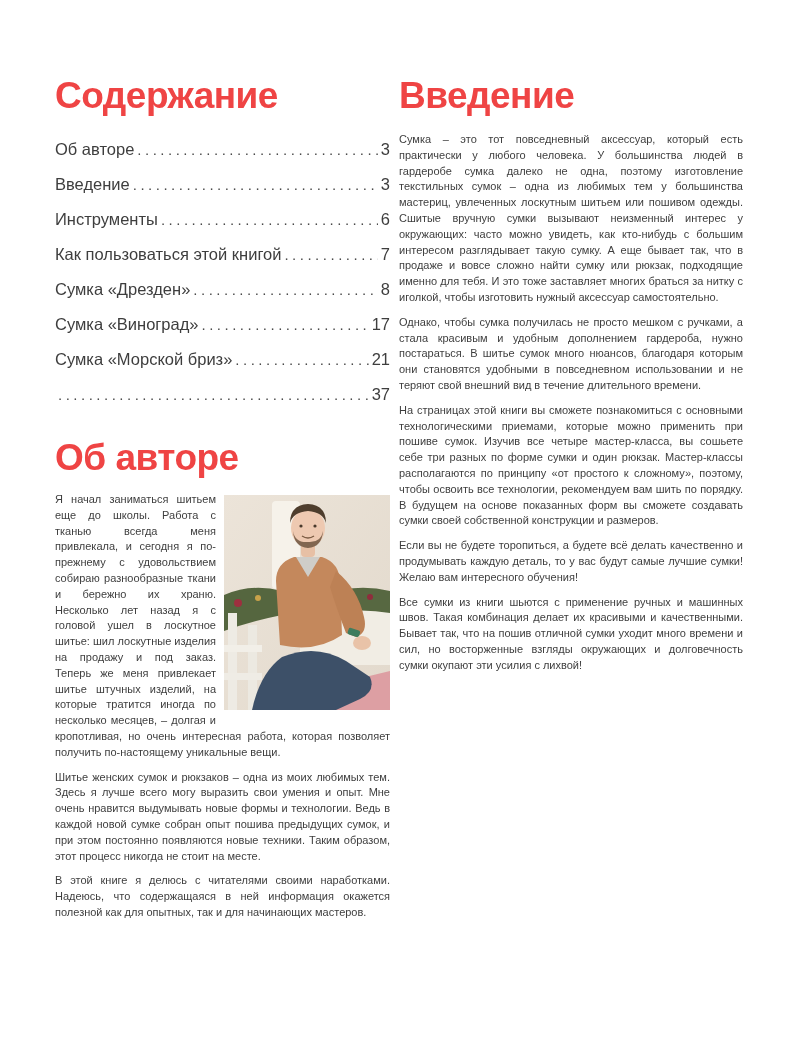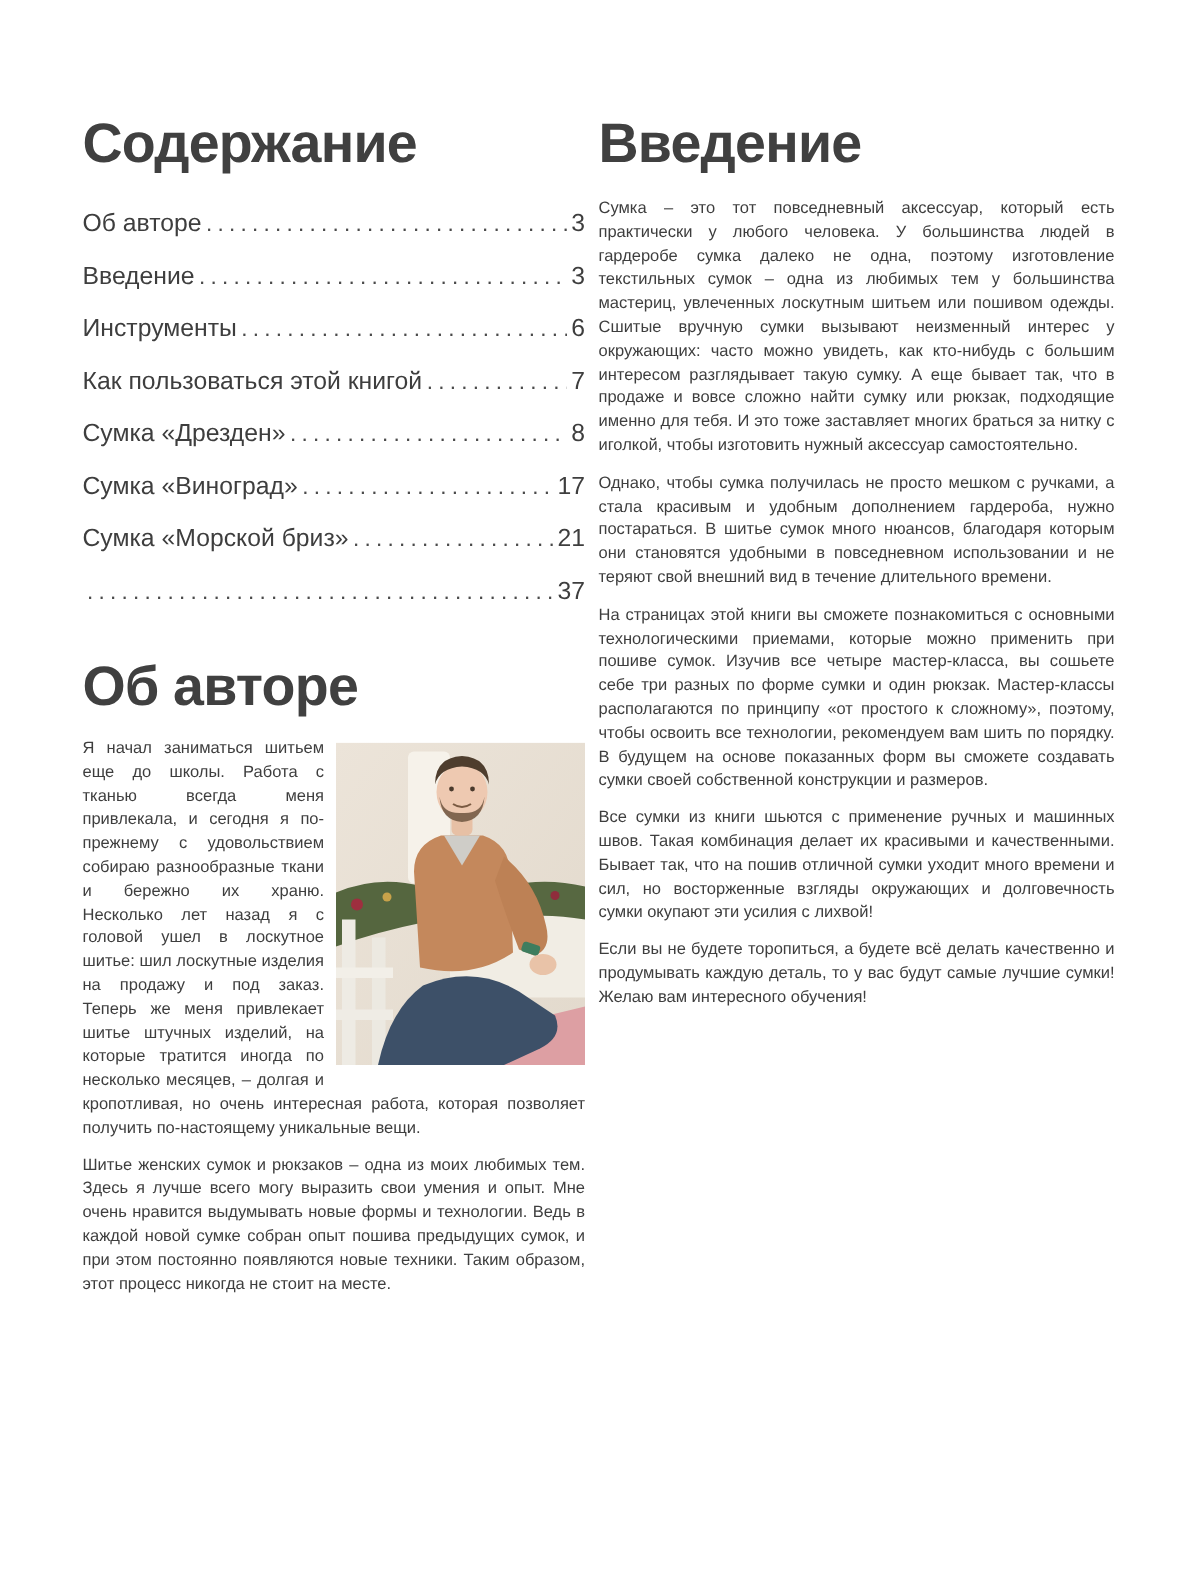--- a/index.html
+++ b/index.html
@@ -13,21 +13,21 @@
   }
   .page { display:flex; padding:74px 50px 0 55px; gap:9px; }
   .col-left  { width:335px; flex:none; }
   .col-right { width:344px; flex:none; }
 
   h1.section-heading {
     font-weight:bold;
     font-size:37px;
     line-height:44px;
     letter-spacing:-0.5px;
-    color:#404040;
+    color:#ef4444;
     margin-bottom:14px;
   }
   h1.about-heading { margin-top:24px; margin-bottom:12px; }
 
   .toc-item {
     display:flex;
     align-items:baseline;
     font-size:16.5px;
     line-height:34px;
     color:#3e3e3e;
@@ -175,33 +175,34 @@
 
           <path d="M78,41 Q84,45 90,41" stroke="#7a5a42" stroke-width="1.4" fill="none"></path>
         </svg>
       </div>
       <div class="paras">
 
           <p class="body-para">Я начал заниматься шитьем еще до школы. Работа с тканью всегда меня привлекала, и сегодня я по-прежнему с удовольствием собираю разнообразные ткани и бережно их храню. Несколько лет назад я с головой ушел в лоскутное шитье: шил лоскутные изделия на продажу и под заказ. Теперь же меня привлекает шитье штучных изделий, на которые тратится иногда по несколько месяцев, – долгая и кропотливая, но очень интересная работа, которая позволяет получить по-настоящему уникальные вещи.</p>
 
           <p class="body-para">Шитье женских сумок и рюкзаков – одна из моих любимых тем. Здесь я лучше всего могу выразить свои умения и опыт. Мне очень нравится выдумывать новые формы и технологии. Ведь в каждой новой сумке собран опыт пошива предыдущих сумок, и при этом постоянно появляются новые техники. Таким образом, этот процесс никогда не стоит на месте.</p>
 
+          <p class="body-para">В этой книге я делюсь с читателями своими наработками. Надеюсь, что содержащаяся в ней информация окажется полезной как для опытных, так и для начинающих мастеров.</p>
         </div>
     </div>
   </div>
 
   <div class="col-right">
     <h1 class="section-heading">Введение</h1>
     <div class="paras">
 
         <p class="body-para">Сумка – это тот повседневный аксессуар, который есть практически у любого человека. У большинства людей в гардеробе сумка далеко не одна, поэтому изготовление текстильных сумок – одна из любимых тем у большинства мастериц, увлеченных лоскутным шитьем или пошивом одежды. Сшитые вручную сумки вызывают неизменный интерес у окружающих: часто можно увидеть, как кто-нибудь с большим интересом разглядывает такую сумку. А еще бывает так, что в продаже и вовсе сложно найти сумку или рюкзак, подходящие именно для тебя. И это тоже заставляет многих браться за нитку с иголкой, чтобы изготовить нужный аксессуар самостоятельно.</p>
 
         <p class="body-para">Однако, чтобы сумка получилась не просто мешком с ручками, а стала красивым и удобным дополнением гардероба, нужно постараться. В шитье сумок много нюансов, благодаря которым они становятся удобными в повседневном использовании и не теряют свой внешний вид в течение длительного времени.</p>
 
         <p class="body-para">На страницах этой книги вы сможете познакомиться с основными технологическими приемами, которые можно применить при пошиве сумок. Изучив все четыре мастер-класса, вы сошьете себе три разных по форме сумки и один рюкзак. Мастер-классы располагаются по принципу «от простого к сложному», поэтому, чтобы освоить все технологии, рекомендуем вам шить по порядку. В будущем на основе показанных форм вы сможете создавать сумки своей собственной конструкции и размеров.</p>
 
+        <p class="body-para">Если вы не будете торопиться, а будете всё делать качественно и продумывать каждую деталь, то у вас будут самые лучшие сумки! Желаю вам интересного обучения!</p>
+
         <p class="body-para">Все сумки из книги шьются с применение ручных и машинных швов. Такая комбинация делает их красивыми и качественными. Бывает так, что на пошив отличной сумки уходит много времени и сил, но восторженные взгляды окружающих и долговечность сумки окупают эти усилия с лихвой!</p>
-
-        <p class="body-para">Если вы не будете торопиться, а будете всё делать качественно и продумывать каждую деталь, то у вас будут самые лучшие сумки! Желаю вам интересного обучения!</p>
       </div>
   </div>
 
 </div>
 
 </body></html>

